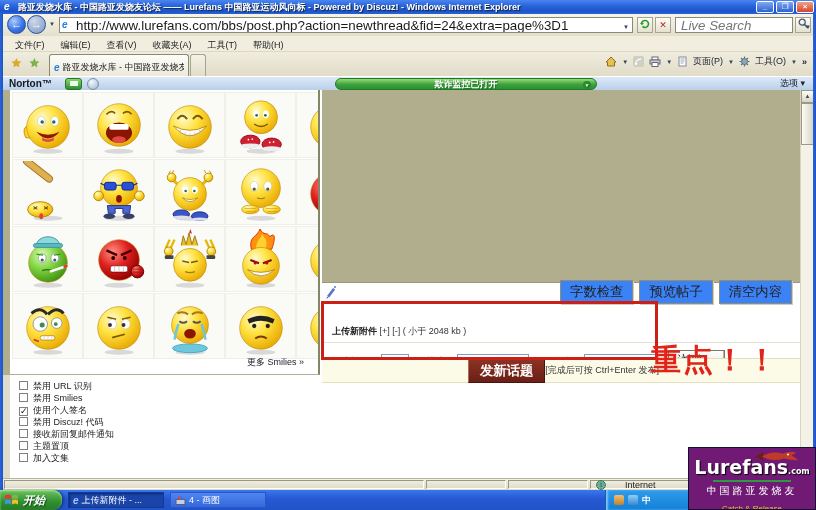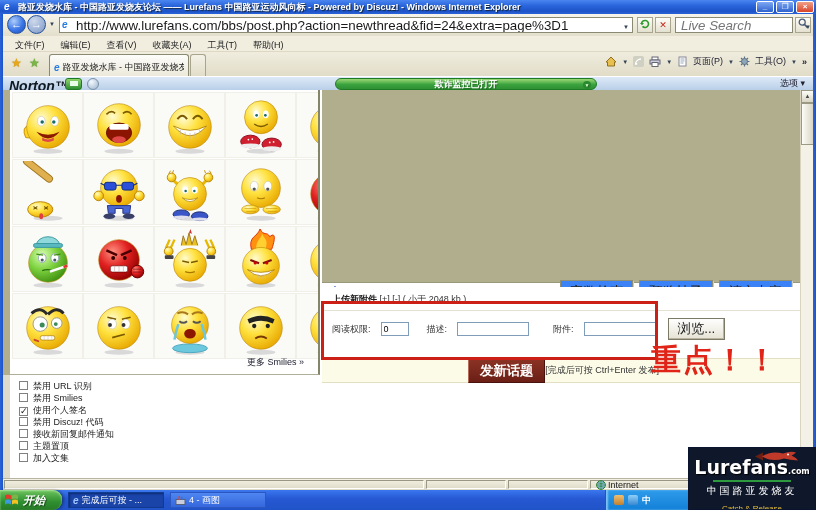--- a/index.html
+++ b/index.html
@@ -33,21 +33,21 @@
   #tabbar{left:3px;top:52px;width:810px;height:24px;background:linear-gradient(#f0eddf,#e1dcc7)}
   .star-gold{left:8px;top:4px;font-size:12px;color:#e8a818;text-shadow:0 0 1px #a87808}
   .star-add{left:26px;top:4px;font-size:12px;color:#7ab648;text-shadow:0 0 1px #4a7a20}
   .tab{left:46px;top:2px;width:140px;height:22px;background:linear-gradient(#fdfdfb,#ece9da);border:1px solid #8a8a73;border-bottom:none;border-radius:3px 3px 0 0;padding:4px 4px 0 4px;white-space:nowrap;overflow:hidden;display:flex;gap:3px;align-items:center}
   .tab-stub{left:187px;top:2px;width:16px;height:22px;background:linear-gradient(#f4f2e8,#e2ddc8);border:1px solid #a8a48e;border-bottom:none;border-radius:3px 3px 0 0}
   .cmds{right:6px;top:3px;display:flex;align-items:center;gap:5px;color:#223}
   .cmd-caret{font-size:6px;color:#345}
 
   
   #nortonbar{left:3px;top:76px;width:810px;height:14px;background:linear-gradient(#dde9f8,#b9cfe8);border-top:1px solid #fff}
-  .norton-brand{left:6px;top:1px;font-weight:bold;font-style:italic;color:#101820;font-size:14px}
+  .norton-brand{left:6px;top:1px;font-weight:bold;color:#101820;font-size:10px}
   .norton-mon{left:62px;top:1px;width:17px;height:12px;background:linear-gradient(#8fd46a,#2e8f34);border:1px solid #1f7a24;border-radius:3px}
   .norton-mon i{position:absolute;left:4px;top:2px;width:8px;height:5px;background:#eaffea;display:block}
   .norton-globe{left:84px;top:1px;width:12px;height:12px;border-radius:50%;background:radial-gradient(circle at 35% 30%,#f4f8ff,#9ab4cc);border:1px solid #7890a8}
   .pill{left:332px;top:1px;width:262px;height:12px;border-radius:7px;background:linear-gradient(#9bd876,#3aa33e 55%,#2e8f34);border:1px solid #1f7a24;color:#fff;font-weight:bold;text-align:center;line-height:11px;text-shadow:1px 1px 1px #1f6a22}
   .pill-caret{position:absolute;right:5px;top:2px;width:8px;height:8px;border-radius:50%;background:#2a8a2e;color:#dfd;font-size:5px;line-height:8px;text-align:center}
   .norton-opts{right:8px;top:0;color:#223}
 
   
   #viewport{left:3px;top:90px;width:810px;height:388px;background:#fff;overflow:hidden}
   .edge-tan{left:0;top:0;width:7px;height:285px;background:#b0ae8d}
@@ -62,21 +62,21 @@
   .cb-area{left:10px;top:290px;width:300px;background:#fff}
   .cb-row{height:12px;line-height:12px;white-space:nowrap}
   .cb-box{display:inline-block;width:9px;height:9px;border:1px solid #808080;background:#fff;margin:0 5px 0 6px;vertical-align:-1px;font-size:9px;line-height:7px;text-align:center;color:#111;font-weight:bold}
 
   .right-col{left:319px;top:0;width:478px;height:388px;background:#fff}
   .tan-block{left:0;top:0;width:478px;height:193px;background:#b0ae8d;border-bottom:1px solid #98987a}
   .ed-toolbar{left:0;top:193px;width:478px;height:18px;display:flex;align-items:center}
   .pencil{margin-left:2px}
   .ed-btns{margin-left:auto;display:flex;gap:6px;padding-right:8px}
   .ed-btn{border:1px solid #8e8e75;background:#3b82f6;padding:2px 9px;box-shadow:1px 1px 0 #cfcdbd;color:#222}
-  .attach{left:0;top:197px;width:478px;height:57px;background:#fff}
+  .attach{left:0;top:229px;width:478px;height:57px;background:#fff}
   .attach-head{padding:6px 0 4px 10px;border-bottom:1px solid #e4e1d2;color:#333}
   .attach-head b{color:#222}
   .attach-form{padding:7px 0 0 10px;color:#333;display:flex;align-items:center;gap:10px}
   .ip{border:1px solid #7f9db9;height:14px;font-size:9px;padding:0 2px;font-family:"Liberation Sans",sans-serif}
   .ip-perm{width:28px}.ip-desc{width:72px}.ip-file{width:74px}
   .xp-btn{border:1px solid #7a7a66;background:linear-gradient(#fefefe,#e6e3d4);box-shadow:inset -1px -1px 0 #b8b4a0;padding:1px 9px;color:#222}
   .submit-row{left:0;top:268px;width:478px;height:25px;background:#fcfbe7;border-top:1px solid #e2dfc2;border-bottom:1px solid #e2dfc2;display:flex;align-items:center;padding-left:146px}
   .submit-btn{background:linear-gradient(#8a3224,#6b1f16);color:#fff;font-weight:bold;border:1px solid #4a120c;border-top-color:#b86a58;border-left-color:#b86a58;padding:2px 11px}
   .submit-hint{color:#333}
   .rest-white{left:0;top:293px;width:478px;height:95px;background:#fff}
@@ -84,33 +84,33 @@
   .redbox{left:318px;top:211px;width:337px;height:59px;border:3px solid #cc1f16;z-index:5}
   .annotation{left:648px;top:250px;font-size:30px;font-weight:bold;color:#e02418;z-index:6;letter-spacing:2px;font-family:"DejaVu Sans",sans-serif}
 
   .scrollbar{right:0;top:0;width:13px;height:388px;background:#f4f2e6;border-left:1px solid #d8d4c0;z-index:4}
   .sb-btn{left:0;width:13px;height:13px;background:linear-gradient(#fdfdf8,#d8d5c4);border:1px solid #9a9a84;text-align:center;font-size:6px;line-height:11px;color:#444}
   .sb-thumb{left:0;top:13px;width:13px;height:42px;background:linear-gradient(90deg,#fdfdf8,#d8d5c4);border:1px solid #9a9a84}
 
   
   #statusbar{left:3px;top:478px;width:810px;height:12px;background:linear-gradient(#f4f2e6,#dcd8c4);border-top:1px solid #b8b4a0;display:flex;align-items:stretch;padding:1px}
   .seg{border:1px solid;border-color:#9a9684 #fff #fff #9a9684;margin-right:2px}
-  .seg-zone{display:flex;align-items:center;gap:2px;padding:0 5px;color:#222}
+  .seg-zone{display:flex;align-items:center;gap:19px;padding:0 5px;color:#222}
 
   
   #taskbar{left:0;top:490px;width:816px;height:20px;background:linear-gradient(#3a77ee,#2558d2 45%,#2153c8)}
   .start{left:0;top:0;width:62px;height:20px;background:linear-gradient(#6cc35e,#2f8f2f 60%,#277a27);border-radius:0 9px 9px 0;box-shadow:inset 0 1px 2px #a8e498,2px 0 3px rgba(0,0,0,.35);color:#fff;font-weight:bold;font-style:italic;font-size:11px;display:flex;gap:4px;align-items:center;padding-left:5px;text-shadow:1px 1px 1px #1a4a1a}
   .task{top:2px;height:16px;color:#fff;display:flex;align-items:center;gap:3px;padding:0 4px;white-space:nowrap;overflow:hidden}
   .task1{left:68px;width:96px;background:#1a44a8;border:1px solid #123a90;box-shadow:inset 1px 1px 2px #0c2a70}
   .task2{left:170px;width:96px;background:linear-gradient(#4f86f2,#3567dd);border:1px solid #2c56c0}
   .tray{left:605px;top:0;right:0;height:20px;background:linear-gradient(#2f9bea,#1280d8);border-left:1px solid #0c62b0;box-shadow:inset 2px 0 2px #7fc4f4;display:flex;align-items:center;gap:4px;padding-left:8px;color:#fff}
   .tray-ico{width:10px;height:10px;border-radius:2px}
 
   
-  #logo{left:688px;top:447px;width:128px;height:63px;background:#0f172a;border:1px solid #0a142e;z-index:10;text-align:center;color:#fff;overflow:hidden}
+  #logo{left:688px;top:447px;width:128px;height:63px;background:#701a75;border:1px solid #0a142e;z-index:10;text-align:center;color:#fff;overflow:hidden}
   .logo-brand{margin-top:11px;font-size:19px;font-weight:bold;line-height:17px;font-family:"DejaVu Sans",sans-serif;text-shadow:1px 1px 1px #000}
   .logo-brand small{font-size:8px;font-weight:bold}
   .logo-underline{width:78px;height:2px;background:#2e9a40;margin:0 auto}
   .logo-line1{font-size:10px;letter-spacing:3px;margin-top:2px}
   .logo-line2{color:#e8c23a;font-size:8px;margin-top:6px}
   .logo-fish{position:absolute;right:14px;top:2px}
 
   .win-edge{top:14px;width:3px;height:476px;background:linear-gradient(90deg,#2a63d8,#1d53c8)}
 </style>
 </head>
@@ -826,21 +826,21 @@
     <svg width="14" height="12" viewBox="0 0 14 12">
         <path d="M0,1.5 q3,-2 6,0 v4 q-3,-2 -6,0 z" fill="#e23a2e"></path>
         <path d="M7,1.5 q3,-2 6,0 v4 q-3,-2 -6,0 z" fill="#7ab648"></path>
         <path d="M0,6.5 q3,-2 6,0 v4 q-3,-2 -6,0 z" fill="#3a9ae0"></path>
         <path d="M7,6.5 q3,-2 6,0 v4 q-3,-2 -6,0 z" fill="#f2c020"></path>
       </svg>
     <span>开始</span>
   </div>
   <div class="abs task task1">
     <span style="color:#9fc4ff;font-weight:bold;font-style:italic;font-size:10px">e</span>
-    <span>完成后可按 - ...</span>
+    <span>上传新附件 - ...</span>
   </div>
   <div class="abs task task2">
     <svg width="11" height="11" viewBox="0 0 11 11">
         <rect x="1" y="4.5" width="9" height="5" fill="#c8cede" stroke="#56607a"></rect>
         <rect x="3.5" y="1" width="1.6" height="4" fill="#d8453a"></rect>
         <rect x="6" y="1.8" width="1.6" height="3.2" fill="#3a6fd8"></rect>
       </svg>
     <span>4 - 画图</span>
   </div>
   <div class="abs tray">

